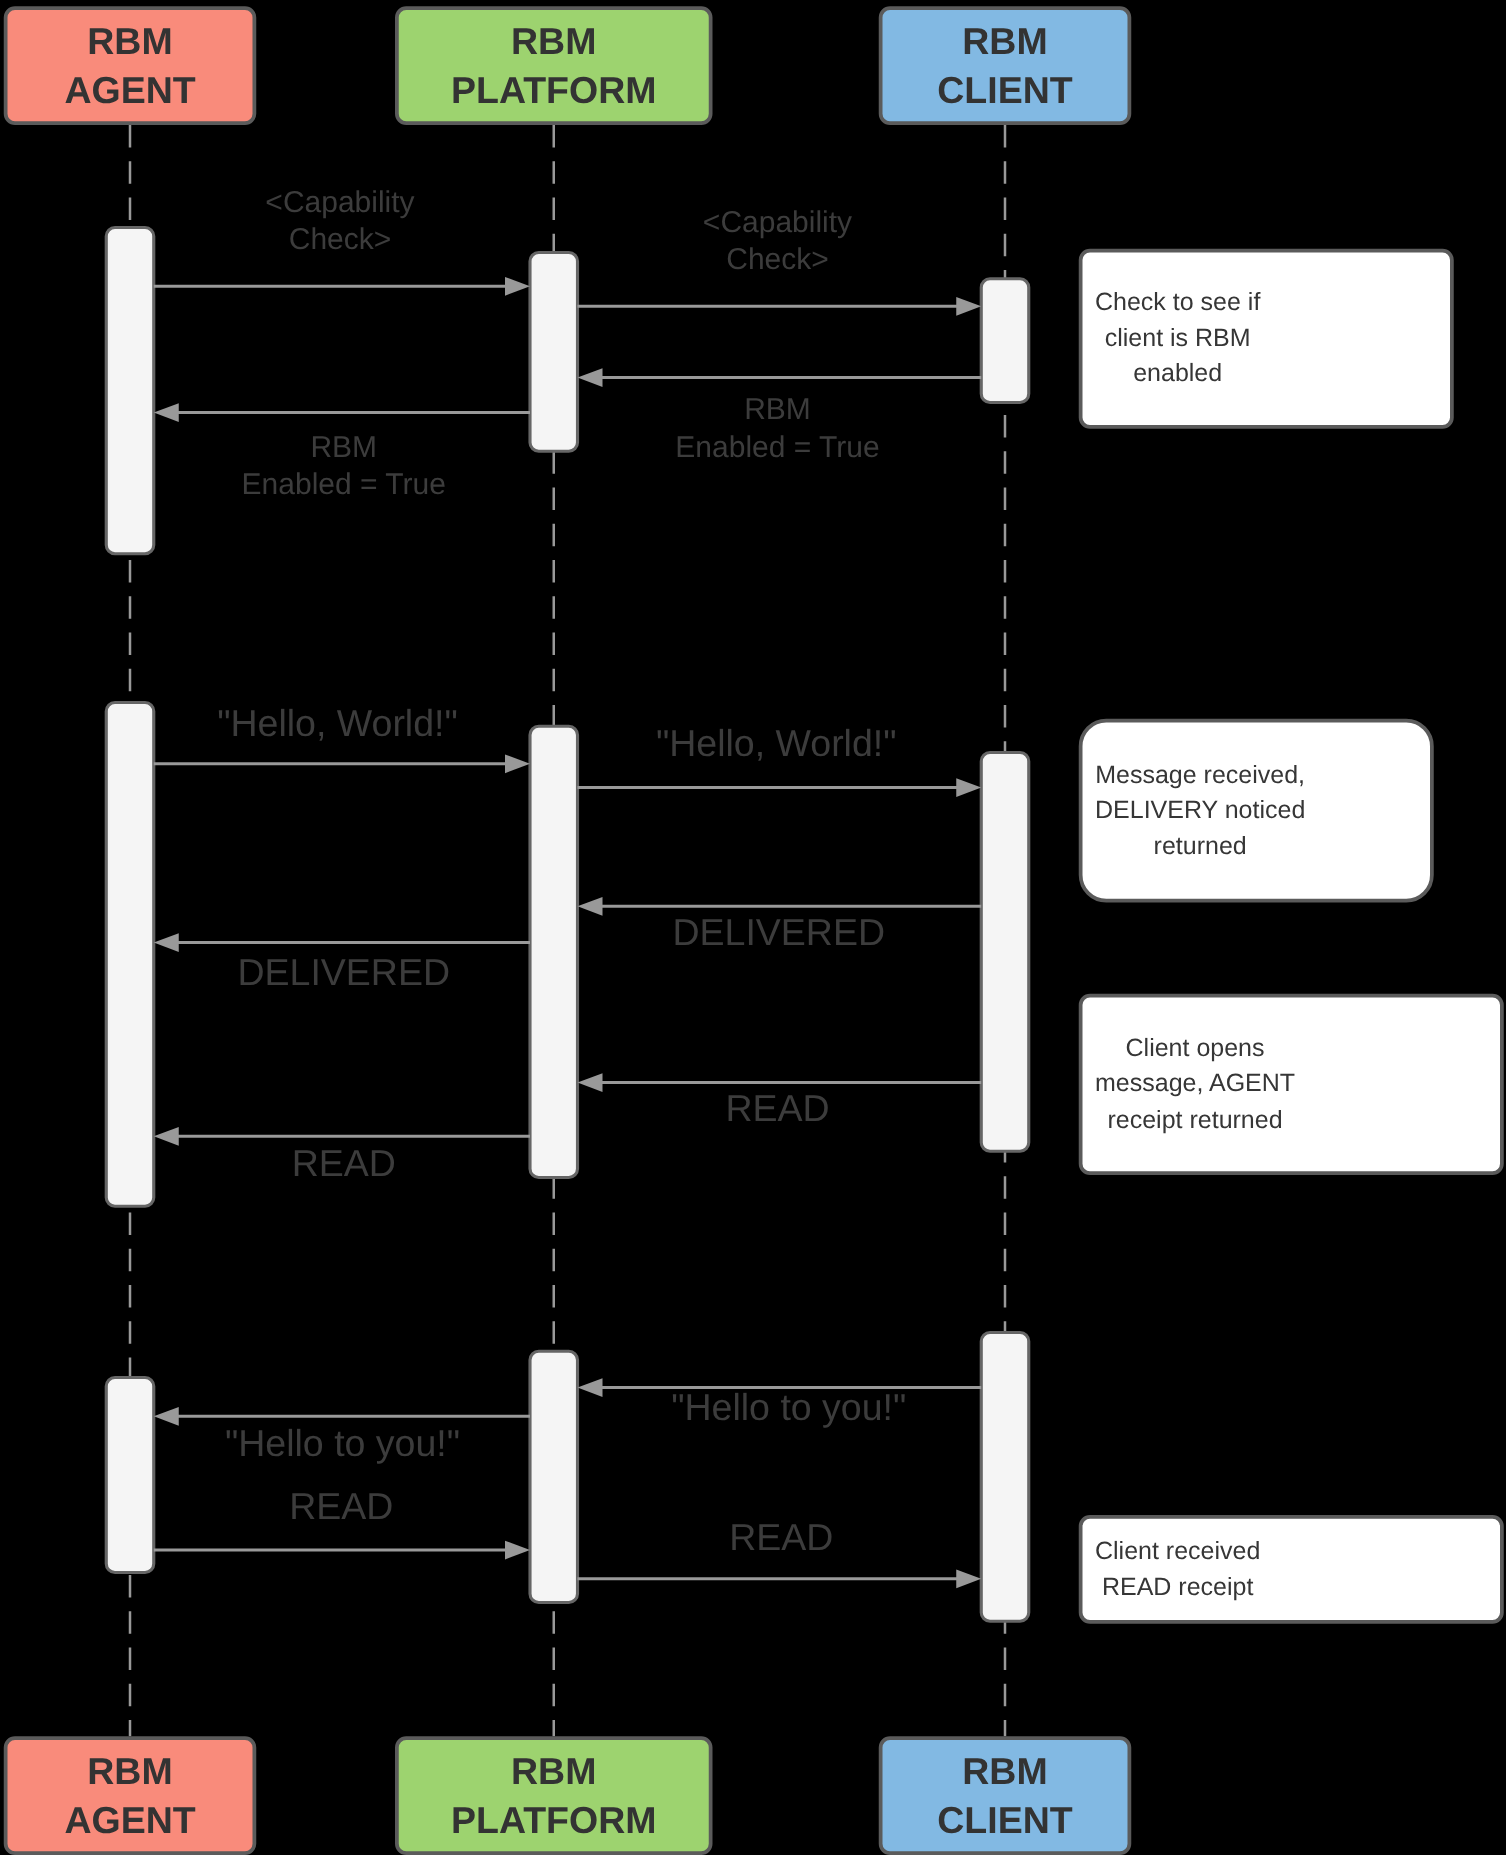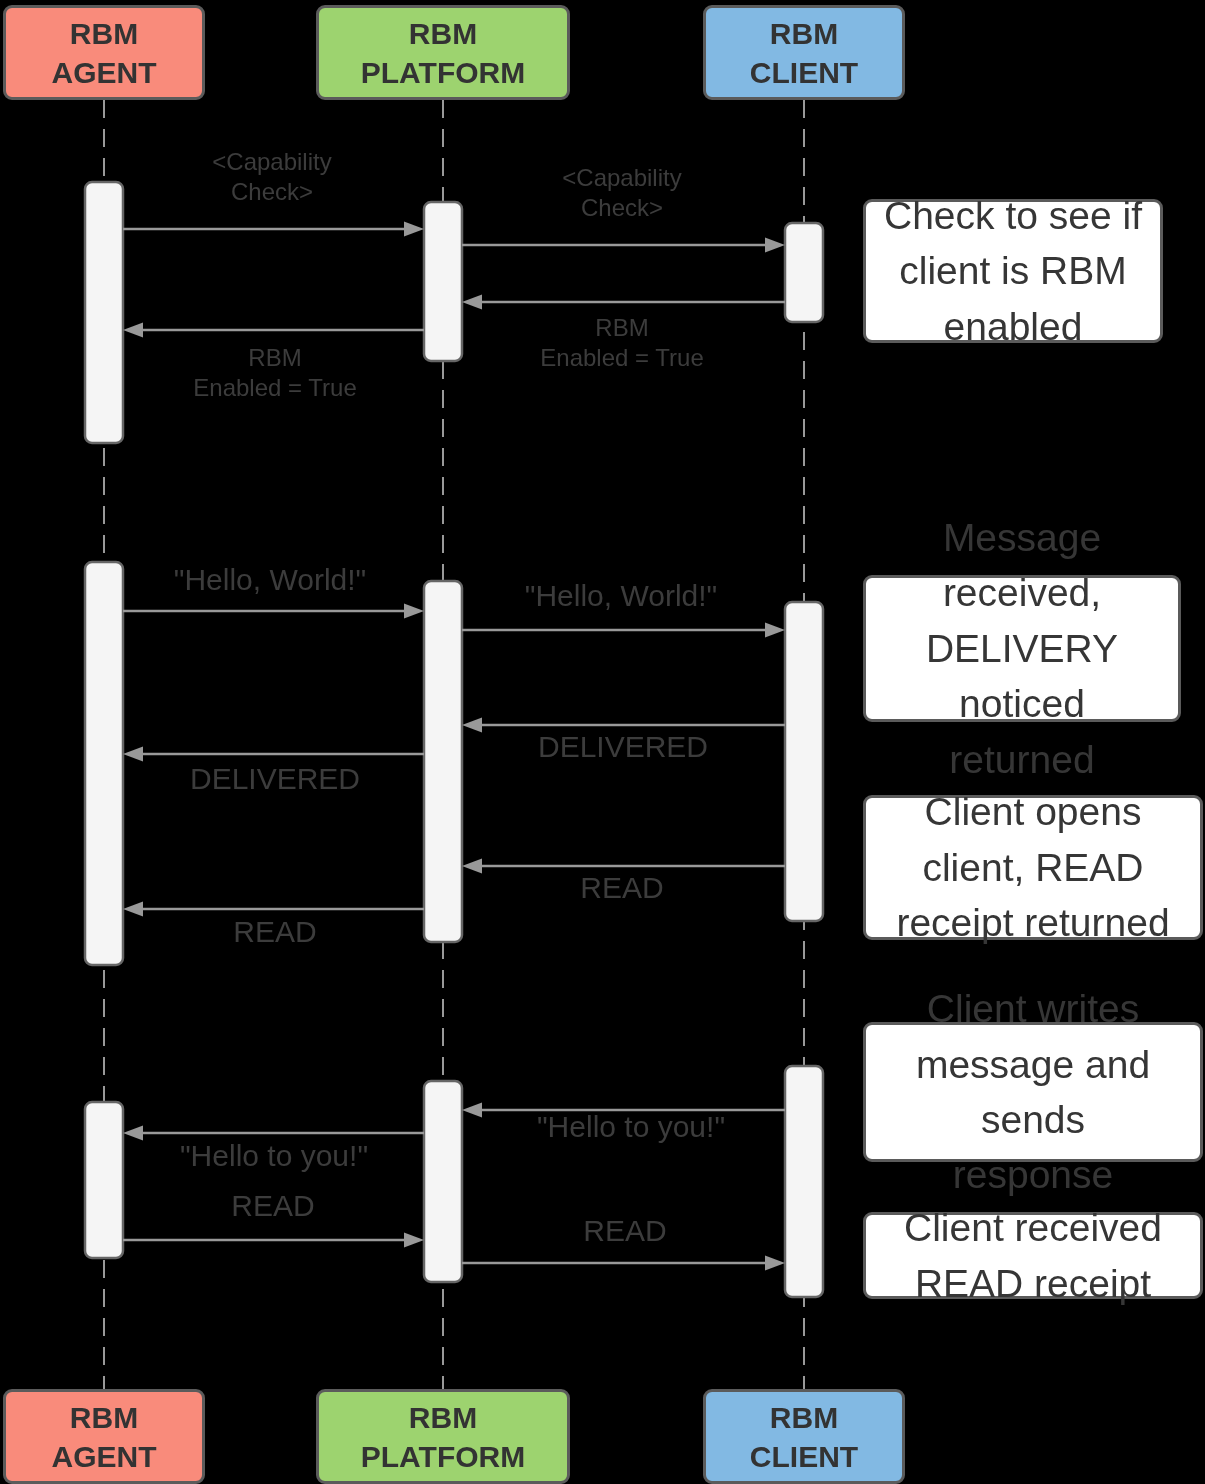--- a/index.html
+++ b/index.html
@@ -32,24 +32,24 @@
     white-space: pre-line;
   }
   .msg-label.big   { font-size: 24px; line-height: 1.23; }
   .msg-label.small { font-size: 30px; line-height: 1.2; }
   .note {
     position: absolute;
     box-sizing: border-box;
     background: var(--note-fill, #fff);
     border: 3px solid var(--box-border, #5b5b5b);
     border-radius: 9px;
-    display: flex; align-items: center; justify-content: center;
+    display: flex; align-items: center; 
     text-align: center;
     color: var(--note-text, #363636);
-    font-size: 39px;
+    font-size: 20px;
     line-height: 1.42;
     padding: 4px 10px;
   }
   .note span { white-space: pre-line; }
 </style>
 </head>
 <body>
 
 <div id="canvas" style="--bg: #000000; --box-border: #5b5b5b; --label-color: #3c3c3c; --note-fill: #ffffff; --note-text: #363636; --header-text: #333333; width: 1205px; height: 1484px;">
   <svg id="svg-layer" width="1205" height="1484" viewBox="0 0 1205 1484">
@@ -134,32 +134,27 @@
     </div>
     <div class="actor-box" style="left: 703px; top: 1389px; width: 202px; height: 95px; background: rgb(130, 185, 227);">
       <span>RBM
 CLIENT</span>
     </div>
     <div class="note" style="left: 863px; top: 199px; width: 300px; height: 144px;">
       <span>Check to see if
 client is RBM
 enabled</span>
     </div>
-    <div class="note" style="left: 863px; top: 575px; width: 318px; height: 147px;">
+    <div class="note" style="left: 863px; top: 575px; width: 284px; height: 147px; border-radius: 22px;">
       <span>Message received,
 DELIVERY noticed
 returned</span>
     </div>
     <div class="note" style="left: 863px; top: 795px; width: 340px; height: 145px;">
       <span>Client opens
-client, READ
+message, AGENT
 receipt returned</span>
-    </div>
-    <div class="note" style="left: 863px; top: 1022px; width: 340px; height: 140px;">
-      <span>Client writes
-message and sends
-response</span>
     </div>
     <div class="note" style="left: 863px; top: 1212px; width: 340px; height: 87px;">
       <span>Client received
 READ receipt</span>
     </div>
   </div>
 
 </body></html>

